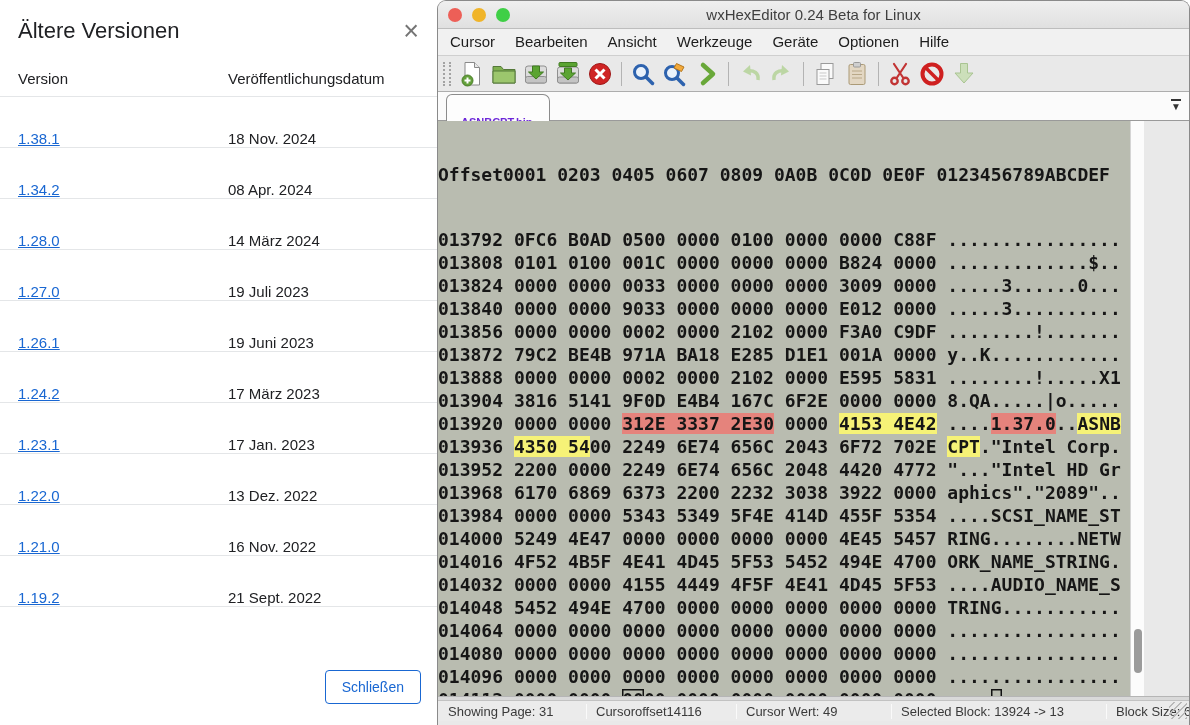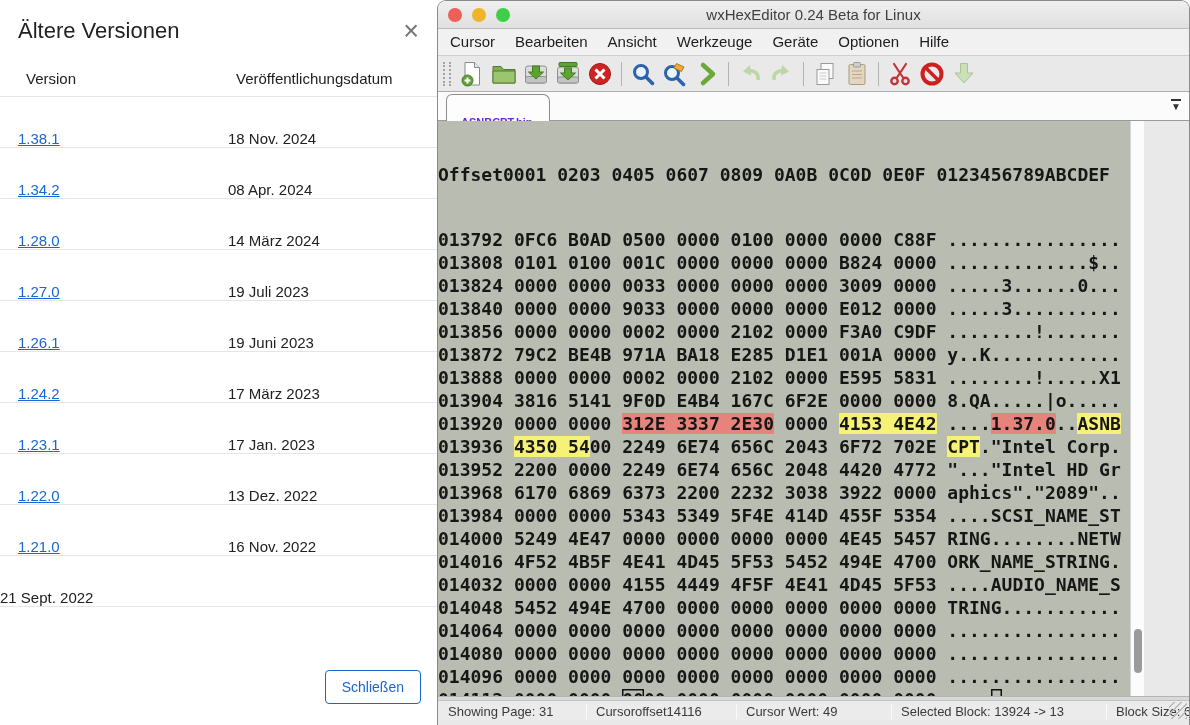--- a/index.html
+++ b/index.html
@@ -3,21 +3,21 @@
 <meta charset="utf-8">
 <style>
   * { margin:0; padding:0; box-sizing:border-box; }
   html,body { width:1190px; height:725px; overflow:hidden; background:#fff;
               font-family:"Liberation Sans", sans-serif; }
 
   
   .dialog { position:absolute; left:0; top:0; width:437px; height:725px; background:#fff; }
   .dlg-title { position:absolute; left:18px; top:18px; font-size:22px; font-weight:500; color:#202124; }
   .close-x { position:absolute; right:18px; top:18px; font-size:27px; line-height:27px; color:#757575; cursor:pointer; font-weight:300; }
-  .tbl-head { position:absolute; left:8px; top:70px; width:437px; height:26px; font-size:15px; color:#202124; }
+  .tbl-head { position:absolute; left:0; top:70px; width:437px; height:26px; font-size:15px; color:#202124; }
   .tbl-head .col-v { position:absolute; left:18px; }
   .tbl-head .col-d { position:absolute; left:228px; }
   .tbl-body { position:absolute; left:0; top:96px; width:437px; height:541px; overflow:hidden; border-top:1px solid #e4e6e8; }
   .vrow { height:51px; display:flex; align-items:flex-end; border-bottom:1px solid #e4e6e8; font-size:15px; }
   .vlink { margin-left:18px; width:210px; color:var(--accent-link,#1967d2); text-decoration:underline; cursor:pointer; }
   .vdate { color:#202124; }
   .btn-close { position:absolute; right:16px; bottom:21px; height:34px; padding:0 16px;
                background:#fff; border:1px solid var(--accent-link,#1967d2); border-radius:4px;
                color:var(--accent-link,#1967d2); font-size:14px; font-weight:500; font-family:inherit; cursor:pointer; }
 
@@ -108,20 +108,21 @@
       </div>
       <div class="vrow">
         <a class="vlink">1.22.0</a>
         <span class="vdate">13 Dez. 2022</span>
       </div>
       <div class="vrow">
         <a class="vlink">1.21.0</a>
         <span class="vdate">16 Nov. 2022</span>
       </div>
       <div class="vrow">
+        <a class="vlink">1.19.2</a>
         <span class="vdate">21 Sept. 2022</span>
       </div>
     </div>
   <button class="btn-close">Schließen</button>
 </div>
 
 <div class="hexwin">
   <div class="titlebar">
     <span class="tl red"></span>
     <span class="tl yellow"></span>

